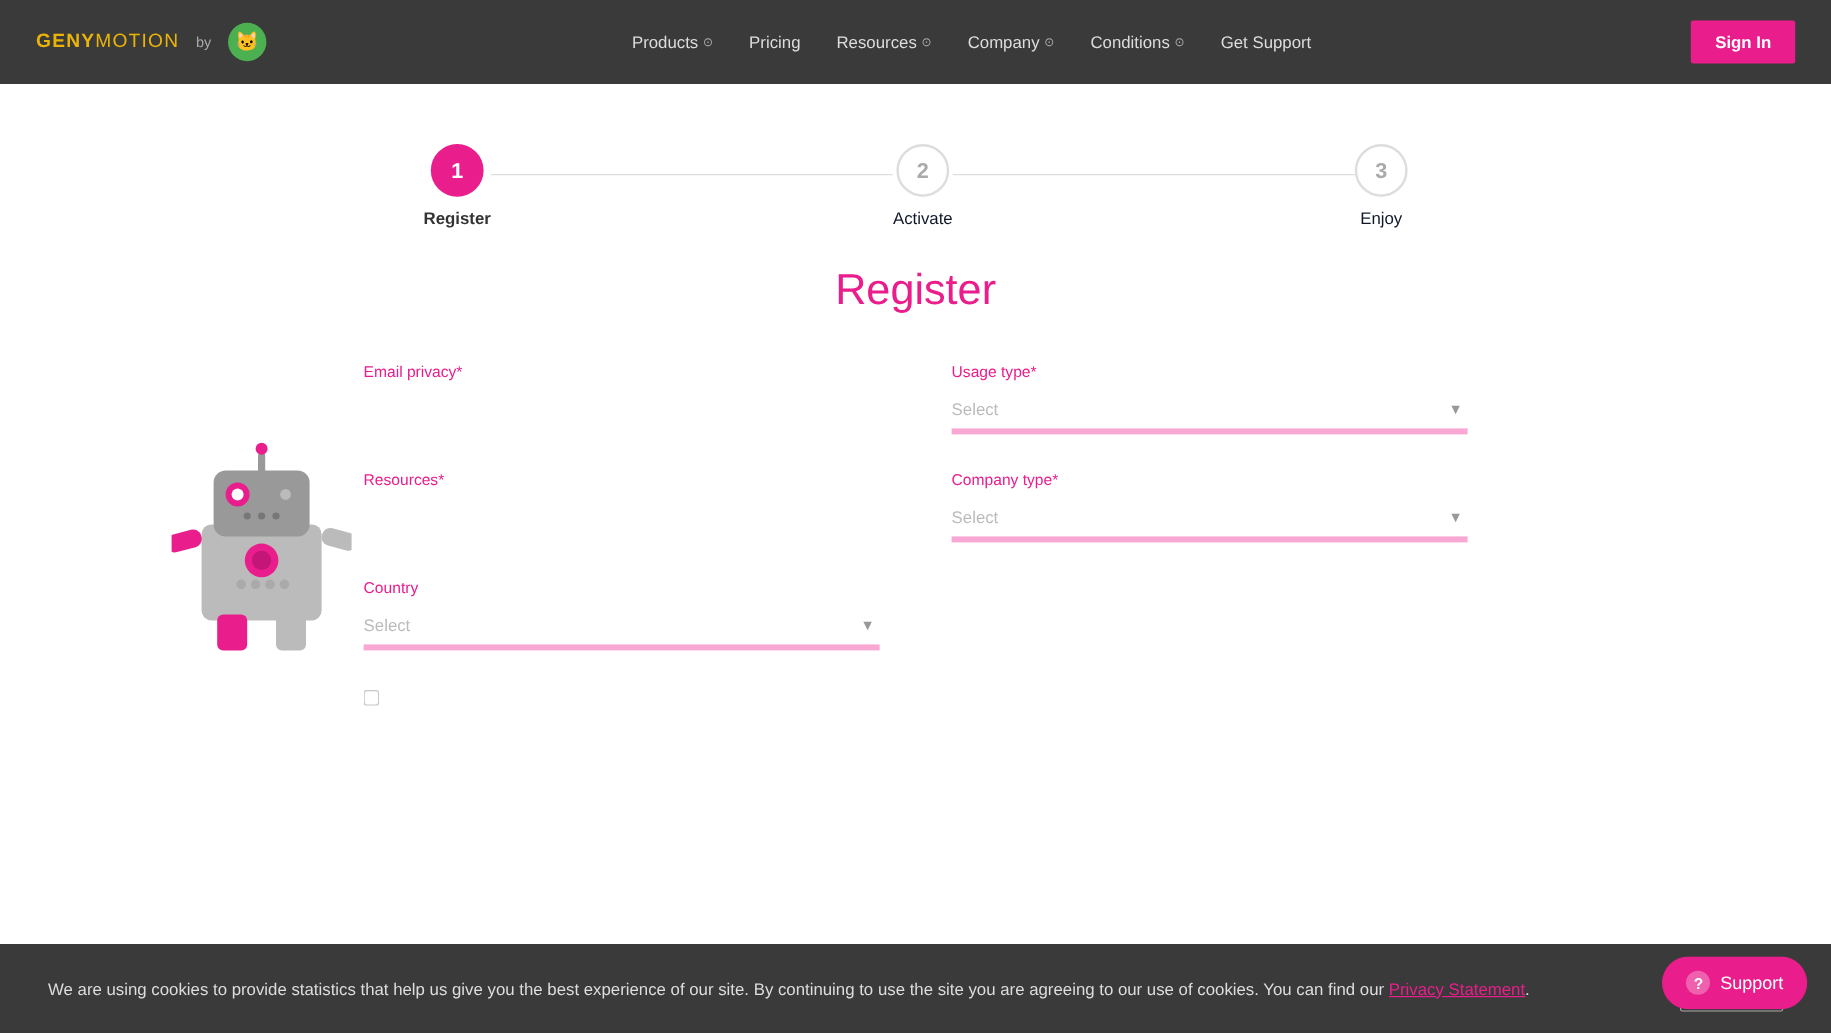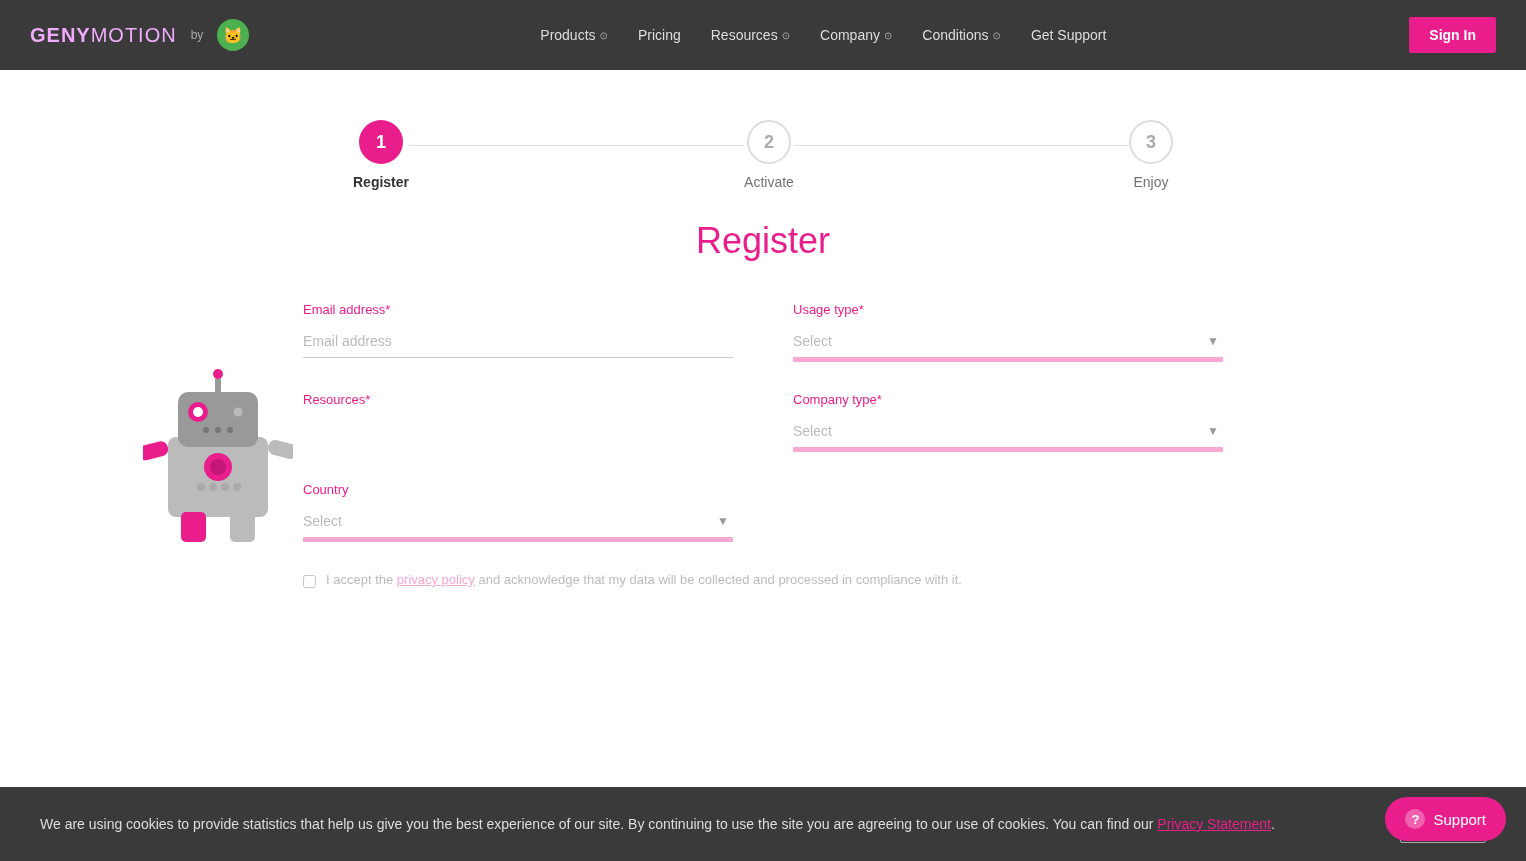--- a/index.html
+++ b/index.html
@@ -15,22 +15,22 @@
       justify-content: space-between;
       position: relative;
       z-index: 100;
     }
     .navbar-left {
       display: flex;
       align-items: center;
       gap: 10px;
     }
     .logo-text {
-      color: #f0abfc;
-      font-size: 20px;
+      color: #eab308;
+      font-size: 16px;
       font-weight: 300;
       letter-spacing: 1px;
     }
     .logo-text strong {
       font-weight: 700;
     }
     .logo-by {
       color: #aaa;
       font-size: 12px;
       margin: 0 4px;
@@ -117,21 +117,21 @@
       color: #aaa;
       border: 2px solid #ddd;
     }
     .step-label {
       margin-top: 10px;
       font-size: 14px;
       color: #555;
       font-weight: 500;
     }
     .step-label.active { color: #333; font-weight: 600; }
-    .step-label.inactive { color: #737373; }
+    .step-label.inactive { color: #0f172a; }
     .step-line {
       flex: 1;
       height: 1px;
       background: #ddd;
       margin-bottom: 20px;
     }
 
     
     .main-content {
       max-width: 1000px;
@@ -376,22 +376,21 @@
         <circle cx="58" cy="125" r="4" fill="#aaa"></circle>
         <circle cx="70" cy="125" r="4" fill="#aaa"></circle>
         <circle cx="82" cy="125" r="4" fill="#aaa"></circle>
         <circle cx="94" cy="125" r="4" fill="#aaa"></circle>
       </svg>
     </div>
 
     <div class="form-grid">
 
       <div class="form-group">
-        <label class="form-label">Email address*</label>
-        <input class="form-input" type="email" placeholder="Email address" style="">
+        <label class="form-label">Email privacy*</label>
       </div>
 
       <div class="form-group">
         <label class="form-label">Usage type*</label>
         <div class="form-select-wrapper">
           <select class="form-select">
             <option value="">Select</option>
           </select>
           <span class="select-arrow">▼</span>
         </div>
@@ -417,24 +416,20 @@
           <select class="form-select">
             <option value="">Select</option>
           </select>
           <span class="select-arrow">▼</span>
         </div>
       </div>
     </div>
 
     <div class="checkbox-row" style="margin-top:30px; padding-left:0;">
       <input type="checkbox" id="privacy-cb" style="">
-      <label for="privacy-cb">
-        I accept the <span class="checkbox-link">privacy policy</span>
-        <span>and acknowledge that my data will be collected and processed in compliance with it.</span>
-      </label>
     </div>
   </div>
 </div>
 
 <div class="cookie-banner">
   <p class="cookie-text">
     <span>We are using cookies to provide statistics that help us give you the best experience of our site. By continuing to use the site you are agreeing to our use of cookies. You can find our </span><a class="cookie-link">Privacy Statement</a><span>.</span>
   </p>
   <button class="agree-btn">I Agree</button>
 </div>

